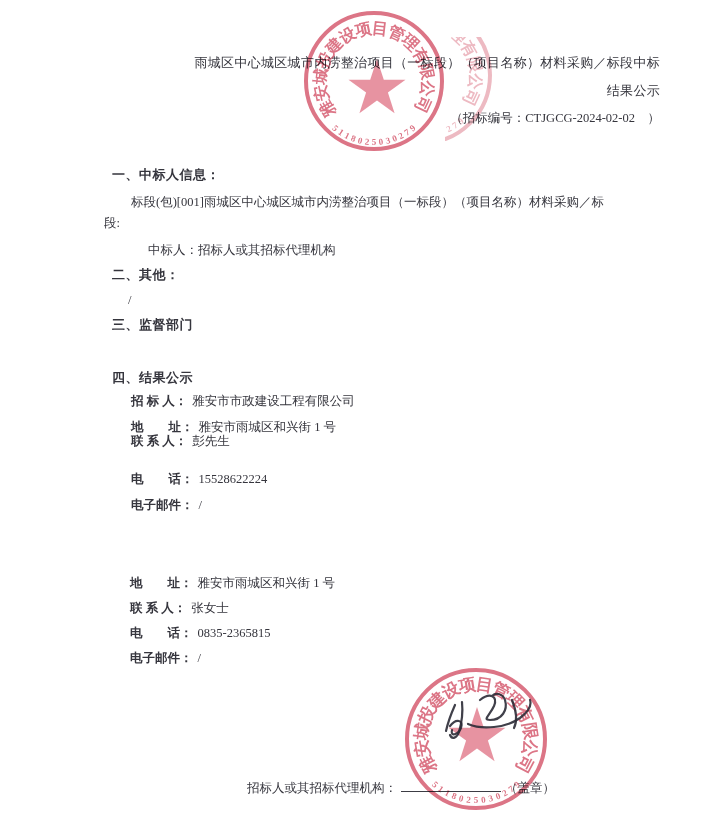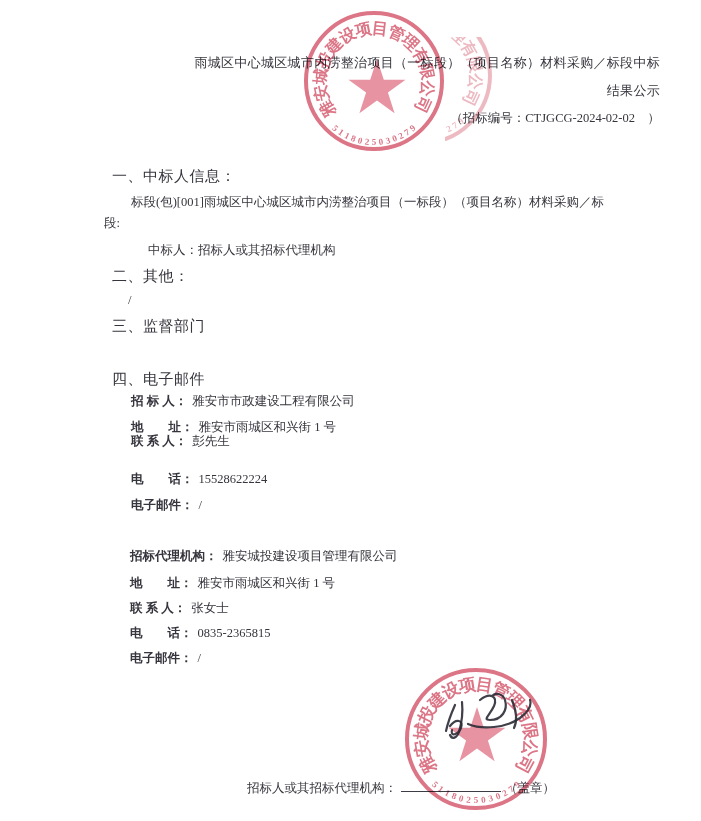--- a/index.html
+++ b/index.html
@@ -4,21 +4,21 @@
 <style>
   html,body { margin:0; padding:0; background:#ffffff; }
   .page {
     position:relative; width:701px; height:821px; background:#ffffff;
     font-family:"Liberation Serif","DejaVu Serif",serif;
     color:#35353d; overflow:hidden;
   }
   .line { position:absolute; white-space:nowrap; font-size:12.5px; line-height:1.25; }
   .center { left:0; width:660px; text-align:right; }
   .title-text { font-size:13px; letter-spacing:.3px; }
-  .heading { font-weight:400; font-size:15px; letter-spacing:.5px; }
+  .heading { font-weight:700; font-size:13px; letter-spacing:.5px; }
   .row-label { display:inline-block; margin-right:5px;font-weight:bold; }
   .uline { display:inline-block; border-bottom:1.2px solid #3c3c44; height:13px; vertical-align:baseline; margin:0 4px; }
   .seal-svg { position:absolute; mix-blend-mode:multiply; opacity:.82; }
   .seal-svg circle { fill:none; stroke:#d4566b; }
   .seal-svg text {
     fill:#d4566b; font-weight:700;
     font-family:"Liberation Serif","DejaVu Serif",serif;
   }
   .seal-svg .star { fill:#dd6478; opacity:.85; }
   .sig-svg { position:absolute; }
@@ -36,41 +36,38 @@
   <div class="line heading" style="left:112px;top:167px">一、中标人信息：</div>
   <div class="line" style="left:131px;top:195px">标段(包)[001]雨城区中心城区城市内涝整治项目（一标段）（项目名称）材料采购／标</div>
   <div class="line" style="left:104px;top:216px">段:</div>
   <div class="line" style="left:148px;top:243px">中标人：招标人或其招标代理机构</div>
 
   <div class="line heading" style="left:112px;top:267px">二、其他：</div>
   <div class="line" style="left:128px;top:293px">/</div>
 
   <div class="line heading" style="left:112px;top:317px">三、监督部门</div>
 
-  <div class="line heading" style="left:112px;top:370px">四、电子邮件</div>
+  <div class="line heading" style="left:112px;top:370px">四、结果公示</div>
 
   <div class="line" style="left:131px;top:394px">
     <span class="row-label">招 标 人：</span><span>雅安市市政建设工程有限公司</span>
   </div>
   <div class="line" style="left:131px;top:420px">
     <span class="row-label">地　　址：</span><span>雅安市雨城区和兴街 1 号</span>
   </div>
   <div class="line" style="left:131px;top:434px">
     <span class="row-label">联 系 人：</span><span>彭先生</span>
   </div>
   <div class="line" style="left:131px;top:472px">
     <span class="row-label">电　　话：</span><span>15528622224</span>
   </div>
   <div class="line" style="left:131px;top:498px">
     <span class="row-label">电子邮件：</span><span>/</span>
   </div>
 
-  <div class="line" style="left:130px;top:549px">
-    <span class="row-label">招标代理机构：</span><span>雅安城投建设项目管理有限公司</span>
-  </div>
   <div class="line" style="left:130px;top:576px">
     <span class="row-label">地　　址：</span><span>雅安市雨城区和兴街 1 号</span>
   </div>
   <div class="line" style="left:130px;top:601px">
     <span class="row-label">联 系 人：</span><span>张女士</span>
   </div>
   <div class="line" style="left:130px;top:626px">
     <span class="row-label">电　　话：</span><span>0835-2365815</span>
   </div>
   <div class="line" style="left:130px;top:651px">

